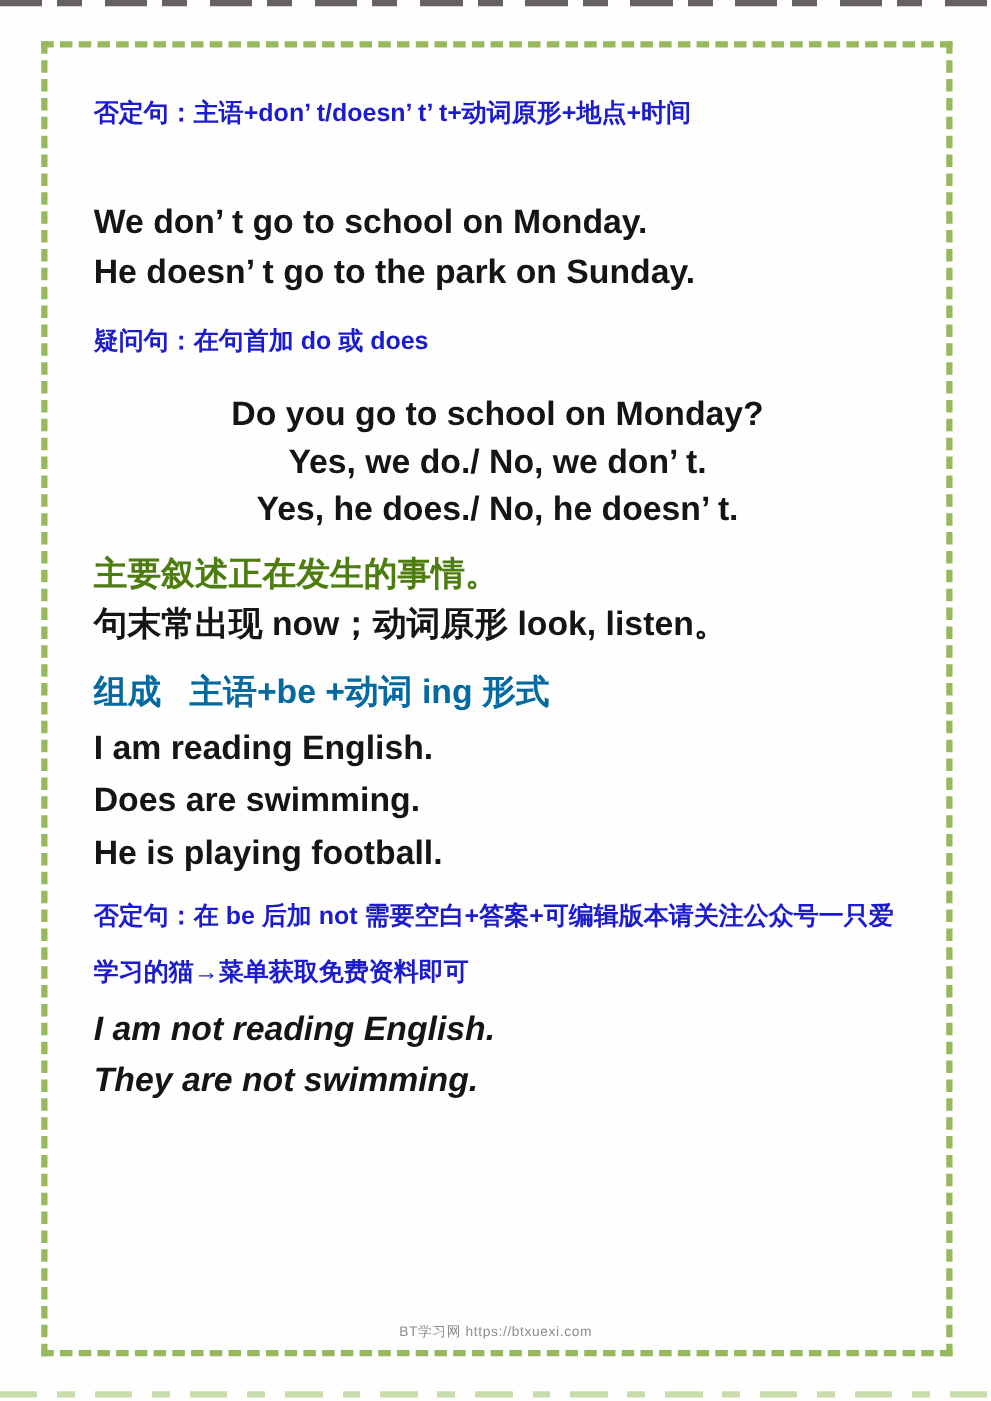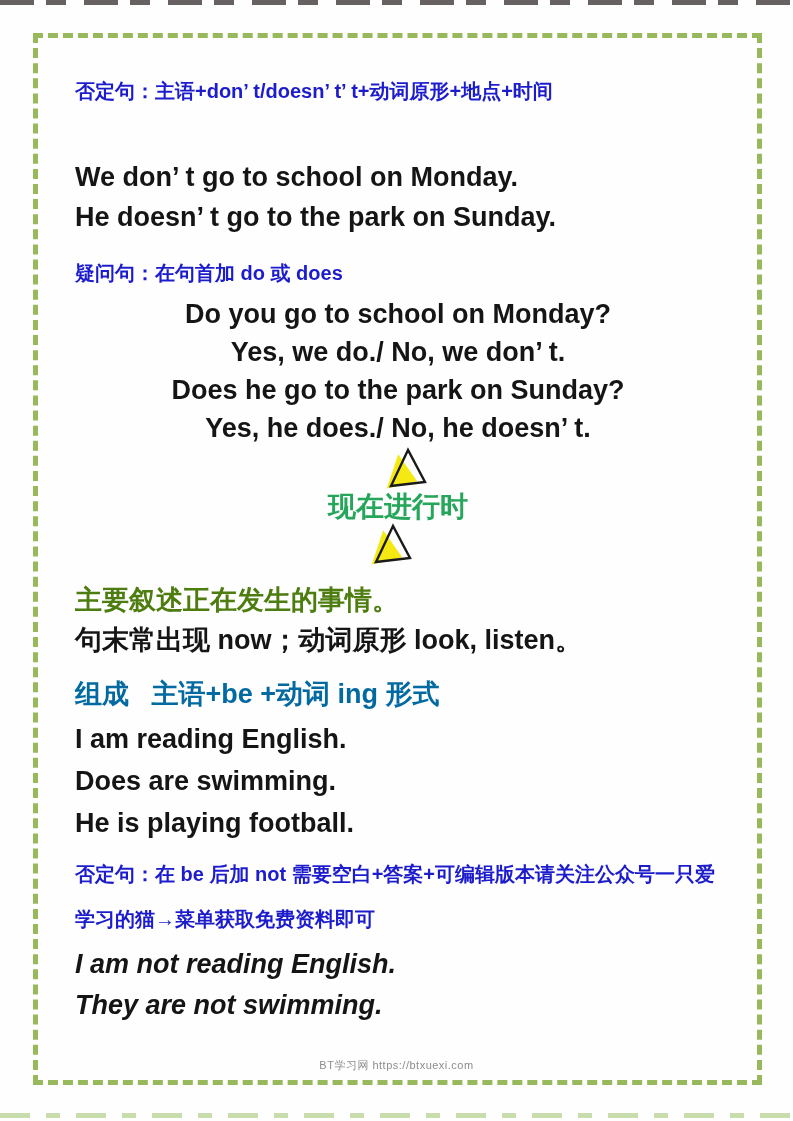--- a/index.html
+++ b/index.html
@@ -50,21 +50,21 @@
   .h-blue.wrap2 {
     line-height: 45px;
   }
   .mb-lg { margin-bottom: 50px; }
   .ex-line {
     font-size: 27px;
     line-height: 40px;
     color: #151515;
   }
   .q-group .ex-line { line-height: 38px; text-align: center; }
-  .q-heading { margin-top: 20px; margin-bottom: 6px; }
+  .q-heading { margin-top: 20px; margin-bottom: 23px; }
   .banner {
     text-align: center;
     width: 100%;
   }
   .tri-wrap {
     height: 44px;
     display: flex;
     justify-content: center;
   }
   .tri-wrap.tri-upper { padding-left: 14px; }
@@ -120,39 +120,23 @@
 
     <div>
       <p class="ex-line">We don’ t go to school on Monday.</p>
       <p class="ex-line">He doesn’ t go to the park on Sunday.</p>
     </div>
 
     <div class="q-group">
       <div class="h-blue q-heading">疑问句：在句首加 do 或 does</div>
       <p class="ex-line">Do you go to school on Monday?</p>
       <p class="ex-line">Yes, we do./ No, we don’ t.</p>
-      <p class="ex-line">Does he go to the park on Sunday?</p>
       <p class="ex-line">Yes, he does./ No, he doesn’ t.</p>
     </div>
 
-    <div class="banner">
-      <div class="tri-wrap tri-upper">
-        <svg width="52" height="44" viewBox="0 0 52 44" aria-hidden="true">
-          <polygon points="21,7 6,40 37,36" fill="#f5e913" transform="rotate(-6 22 24)"></polygon>
-          <polygon points="29,3 12,39 46,35" fill="none" stroke="#1a1a1a" stroke-width="2.4"></polygon>
-        </svg>
-      </div>
-      <div class="banner-title">现在进行时</div>
-      <div class="tri-wrap tri-lower">
-        <svg width="52" height="44" viewBox="0 0 52 44" aria-hidden="true">
-          <polygon points="21,7 6,40 37,36" fill="#f5e913" transform="rotate(-6 22 24)"></polygon>
-          <polygon points="29,3 12,39 46,35" fill="none" stroke="#1a1a1a" stroke-width="2.4"></polygon>
-        </svg>
-      </div>
-    </div>
 
     <div>
       <div class="note-cyan">主要叙述正在发生的事情。</div>
       <div class="note-black">句末常出现 now；动词原形 look, listen。</div>
     </div>
 
     <div class="comp-group">
       <div class="h-red">组成   主语+be +动词 ing 形式</div>
       <p class="ex-line">I am reading English.</p>
       <p class="ex-line">Does are swimming.</p>

